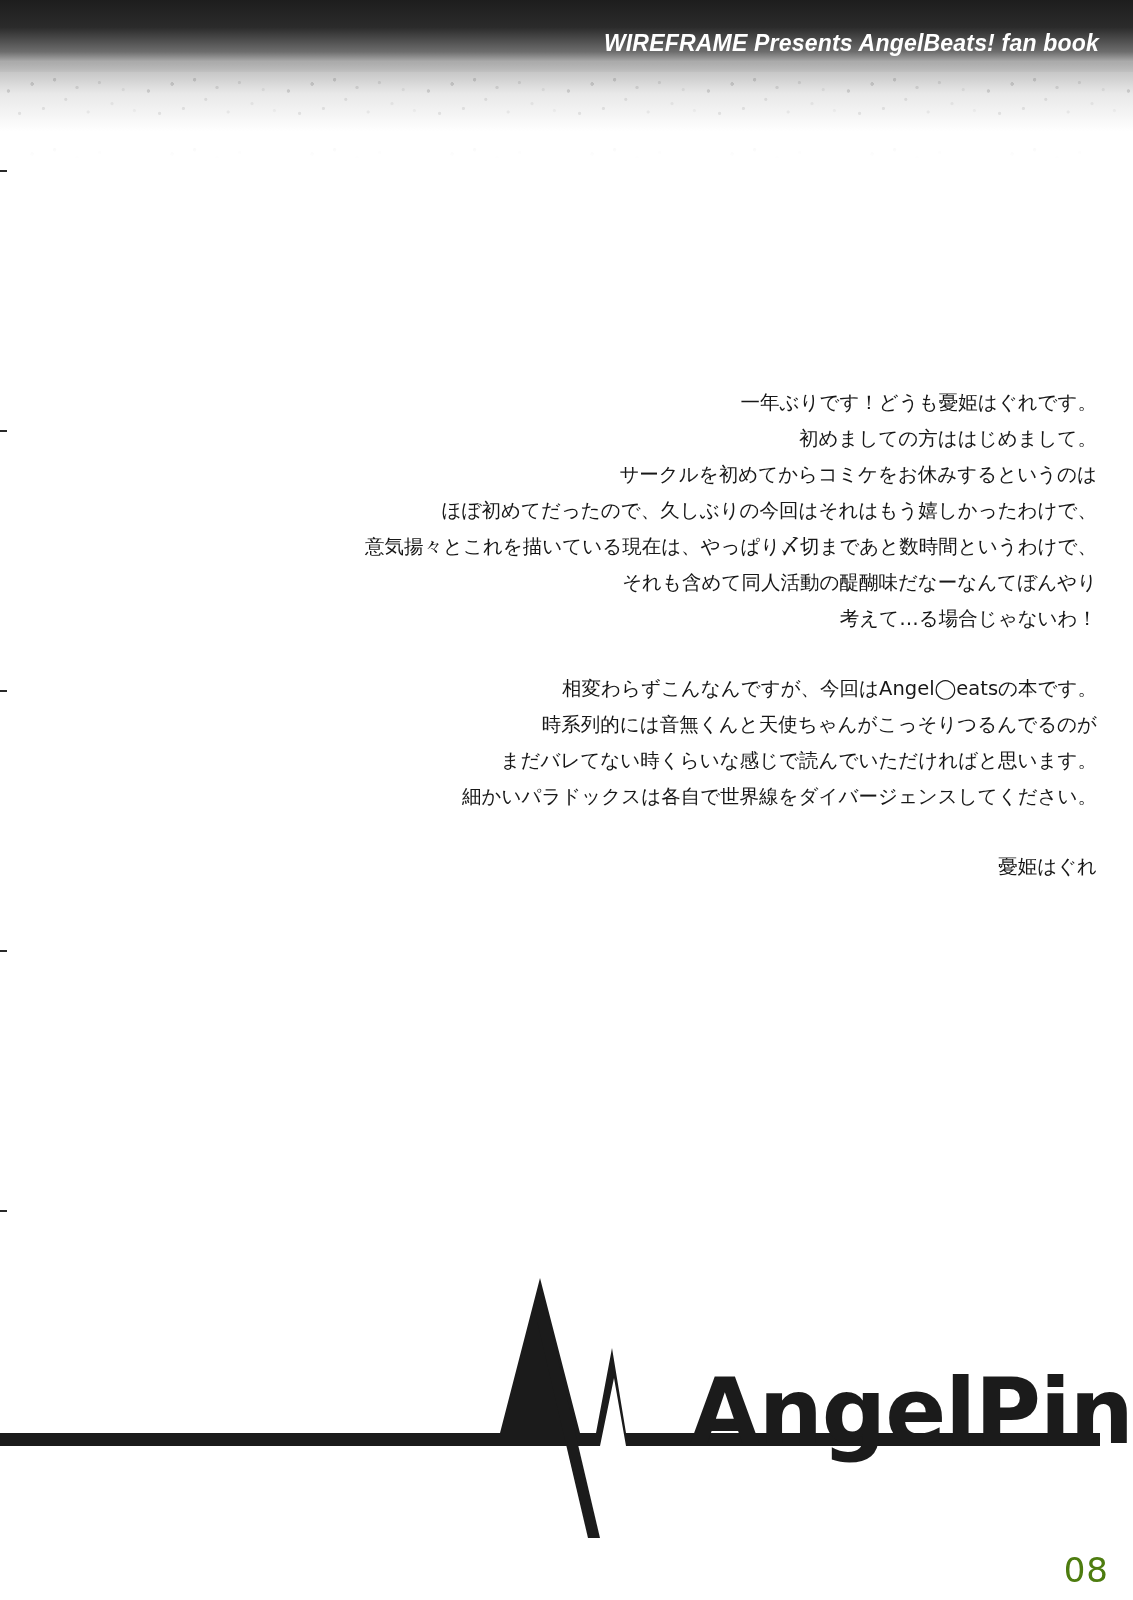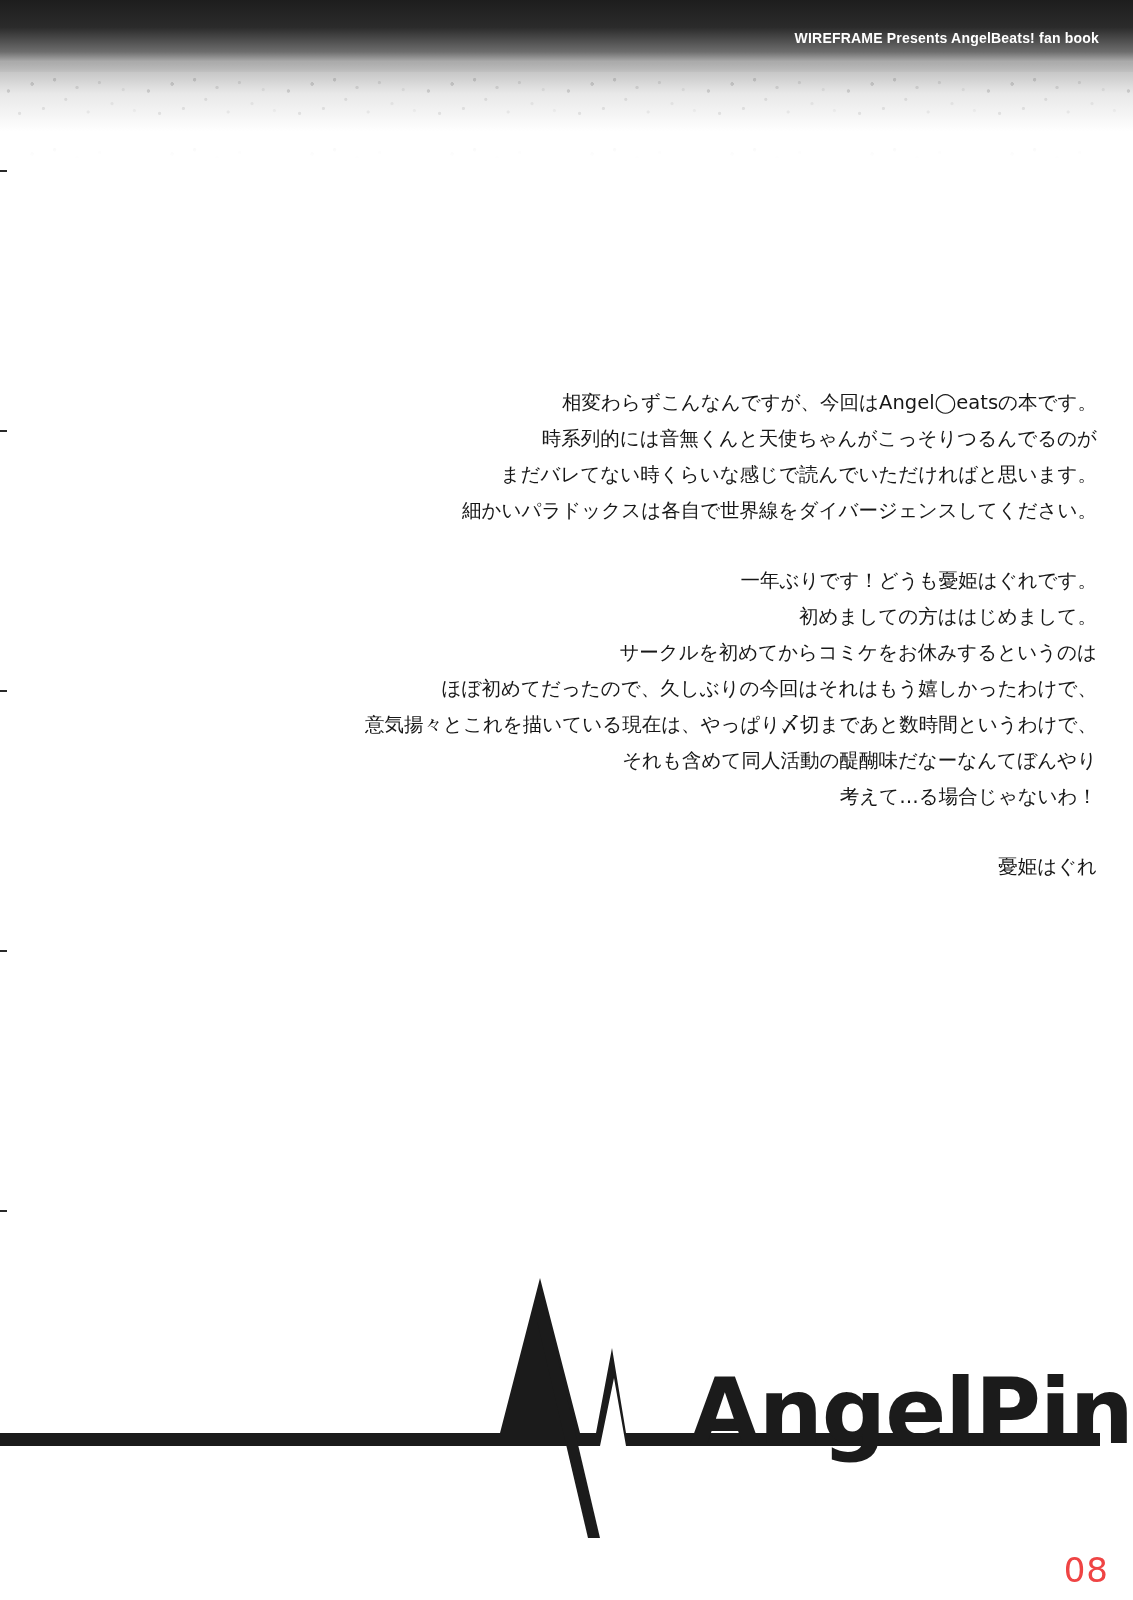--- a/index.html
+++ b/index.html
@@ -55,24 +55,25 @@
       radial-gradient(circle at 96% 58%, rgba(90,90,90,.2) 0 1.1px, transparent 2px);
     background-size: 140px 70px;
     mask-image: linear-gradient(to bottom, rgba(0,0,0,1) 0%, rgba(0,0,0,0) 100%);
     -webkit-mask-image: linear-gradient(to bottom, rgba(0,0,0,1) 0%, rgba(0,0,0,0) 100%);
   }
   .banner-text {
     position: absolute;
     right: 34px;
     top: 30px;
     color: #ffffff;
-    font-size: 14px;
+    font-size: 23px;
     font-weight: bold;
     letter-spacing: .2px;
     white-space: nowrap;
+    font-style: italic;
   }
 
   
   .edge-tick {
     position: absolute;
     left: 0;
     width: 7px;
     height: 2px;
     background: #2a2a2a;
   }
@@ -106,21 +107,21 @@
     width: 1133px;
     height: 300px;
   }
   .logo-svg { display: block; }
 
   .page-number {
     position: absolute;
     right: 24px;
     bottom: 10px;
     font-size: 34px;
-    color: #ef4444;
+    color: #4d7c0f;
     font-family: "DejaVu Sans", "Liberation Sans", sans-serif;
     letter-spacing: 1px;
   }
 </style>
 </head>
 <body>
 
 <div class="page">
 
   <div class="top-band"></div>
@@ -128,22 +129,22 @@
   <div class="speckle"></div>
   <div class="banner-text">WIREFRAME Presents AngelBeats! fan book</div>
 
   <div class="edge-tick" style="top:170px;"></div>
   <div class="edge-tick" style="top:430px;"></div>
   <div class="edge-tick" style="top:690px;"></div>
   <div class="edge-tick" style="top:950px;"></div>
   <div class="edge-tick" style="top:1210px;"></div>
 
   <div class="afterword">
+    <p>一年ぶりです！どうも憂姫はぐれです。<br>初めましての方ははじめまして。<br>サークルを初めてからコミケをお休みするというのは<br>ほぼ初めてだったので、久しぶりの今回はそれはもう嬉しかったわけで、<br>意気揚々とこれを描いている現在は、やっぱり〆切まであと数時間というわけで、<br>それも含めて同人活動の醍醐味だなーなんてぼんやり<br>考えて…る場合じゃないわ！</p>
     <p>相変わらずこんなんですが、今回はAngel◯eatsの本です。<br>時系列的には音無くんと天使ちゃんがこっそりつるんでるのが<br>まだバレてない時くらいな感じで読んでいただければと思います。<br>細かいパラドックスは各自で世界線をダイバージェンスしてください。</p>
-    <p>一年ぶりです！どうも憂姫はぐれです。<br>初めましての方ははじめまして。<br>サークルを初めてからコミケをお休みするというのは<br>ほぼ初めてだったので、久しぶりの今回はそれはもう嬉しかったわけで、<br>意気揚々とこれを描いている現在は、やっぱり〆切まであと数時間というわけで、<br>それも含めて同人活動の醍醐味だなーなんてぼんやり<br>考えて…る場合じゃないわ！</p>
     <div class="signature">憂姫はぐれ</div>
   </div>
 
   <div class="logo-area">
     <svg class="logo-svg" width="1133" height="300" viewBox="0 0 1133 300" xmlns="http://www.w3.org/2000/svg">
 
       <path d="M0,195 L500,195 L540,40 L580,195 L596,195 L612,110 L626,195 L1100,195 L1100,208 L626,208 L614,140 L600,208 L540,208 L540,208 L500,208 L0,208 Z" fill="#1b1b1b"></path>
 
       <path d="M540,45 L600,300 L588,300 L534,70 Z" fill="#1b1b1b"></path>
 

